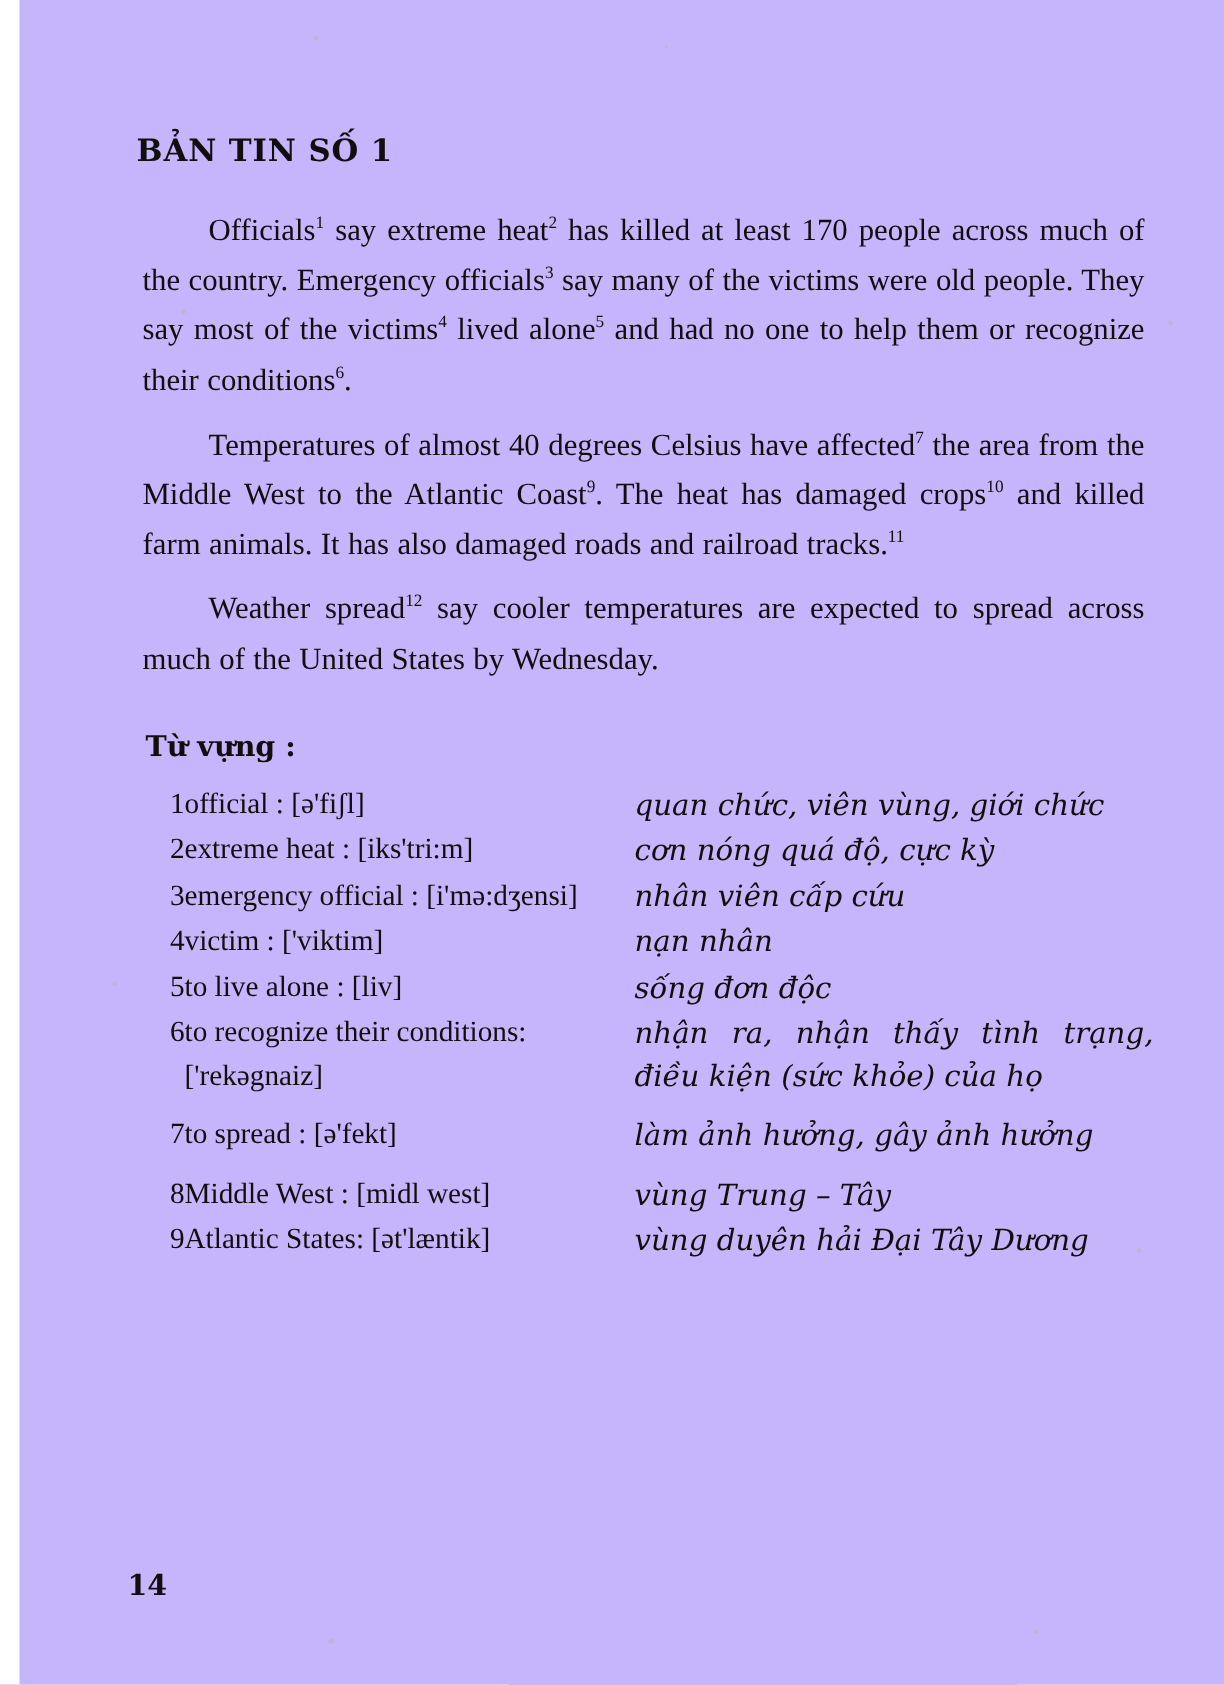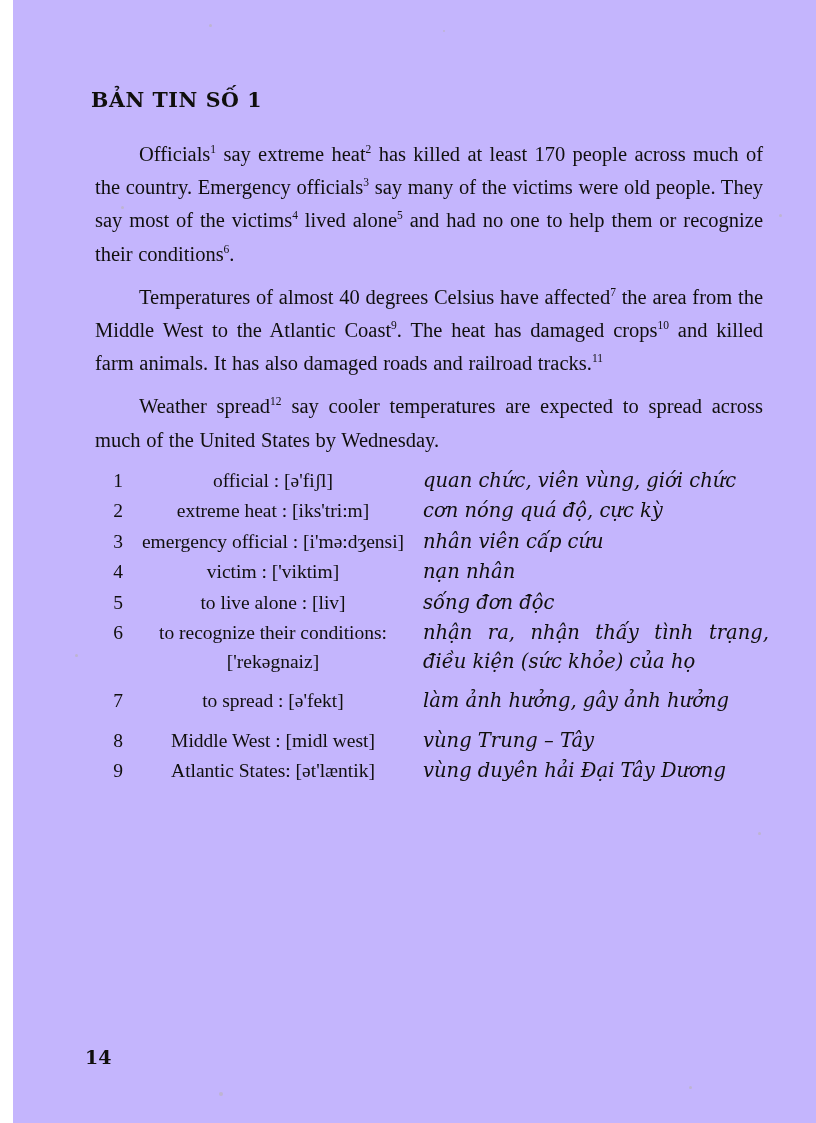--- a/index.html
+++ b/index.html
@@ -67,21 +67,20 @@
   }
   td.num {
     width: 26px;
     text-align: right;
     padding-right: 9px;
     white-space: nowrap;
   }
   td.term {
     width: 300px;
     padding-right: 14px;
-    text-align: center;
   }
   td.gloss {
     font-style: italic;
     font-family: "DejaVu Serif", serif;
     font-size: 18.5px;
     text-align: justify;
     line-height: 1.5;
   }
   tr.gap td {
     padding-top: 9px;
@@ -118,20 +117,21 @@
   <div class="content">
 
     <h1 class="doc-title">BẢN TIN SỐ 1</h1>
 
     <div id="article-body">
         <p class="body-par"><span>Officials</span><sup>1</sup><span> say extreme heat</span><sup>2</sup><span> has killed at least 170 people across much of the country. Emergency officials</span><sup>3</sup><span> say many of the victims were old people. They say most of the victims</span><sup>4</sup><span> lived alone</span><sup>5</sup><span> and had no one to help them or recognize their conditions</span><sup>6</sup><span>.</span></p>
         <p class="body-par"><span>Temperatures of almost 40 degrees Celsius have affected</span><sup>7</sup><span> the area from the Middle West to the Atlantic Coast</span><sup>9</sup><span>. The heat has damaged crops</span><sup>10</sup><span> and killed farm animals. It has also damaged roads and railroad tracks.</span><sup>11</sup><span></span></p>
         <p class="body-par"><span>Weather spread</span><sup>12</sup><span> say cooler temperatures are expected to spread across much of the United States by Wednesday.</span></p>
       </div>
 
+    <div class="vocab-heading">Từ vựng :</div>
 
     <table class="vocab">
       <tbody id="vocab-body">
           <tr>
             <td class="num">1</td>
             <td class="term">official : [ə'fiʃl]</td>
             <td class="gloss">quan chức, viên vùng, giới chức</td>
           </tr>
           <tr>
             <td class="num">2</td>

